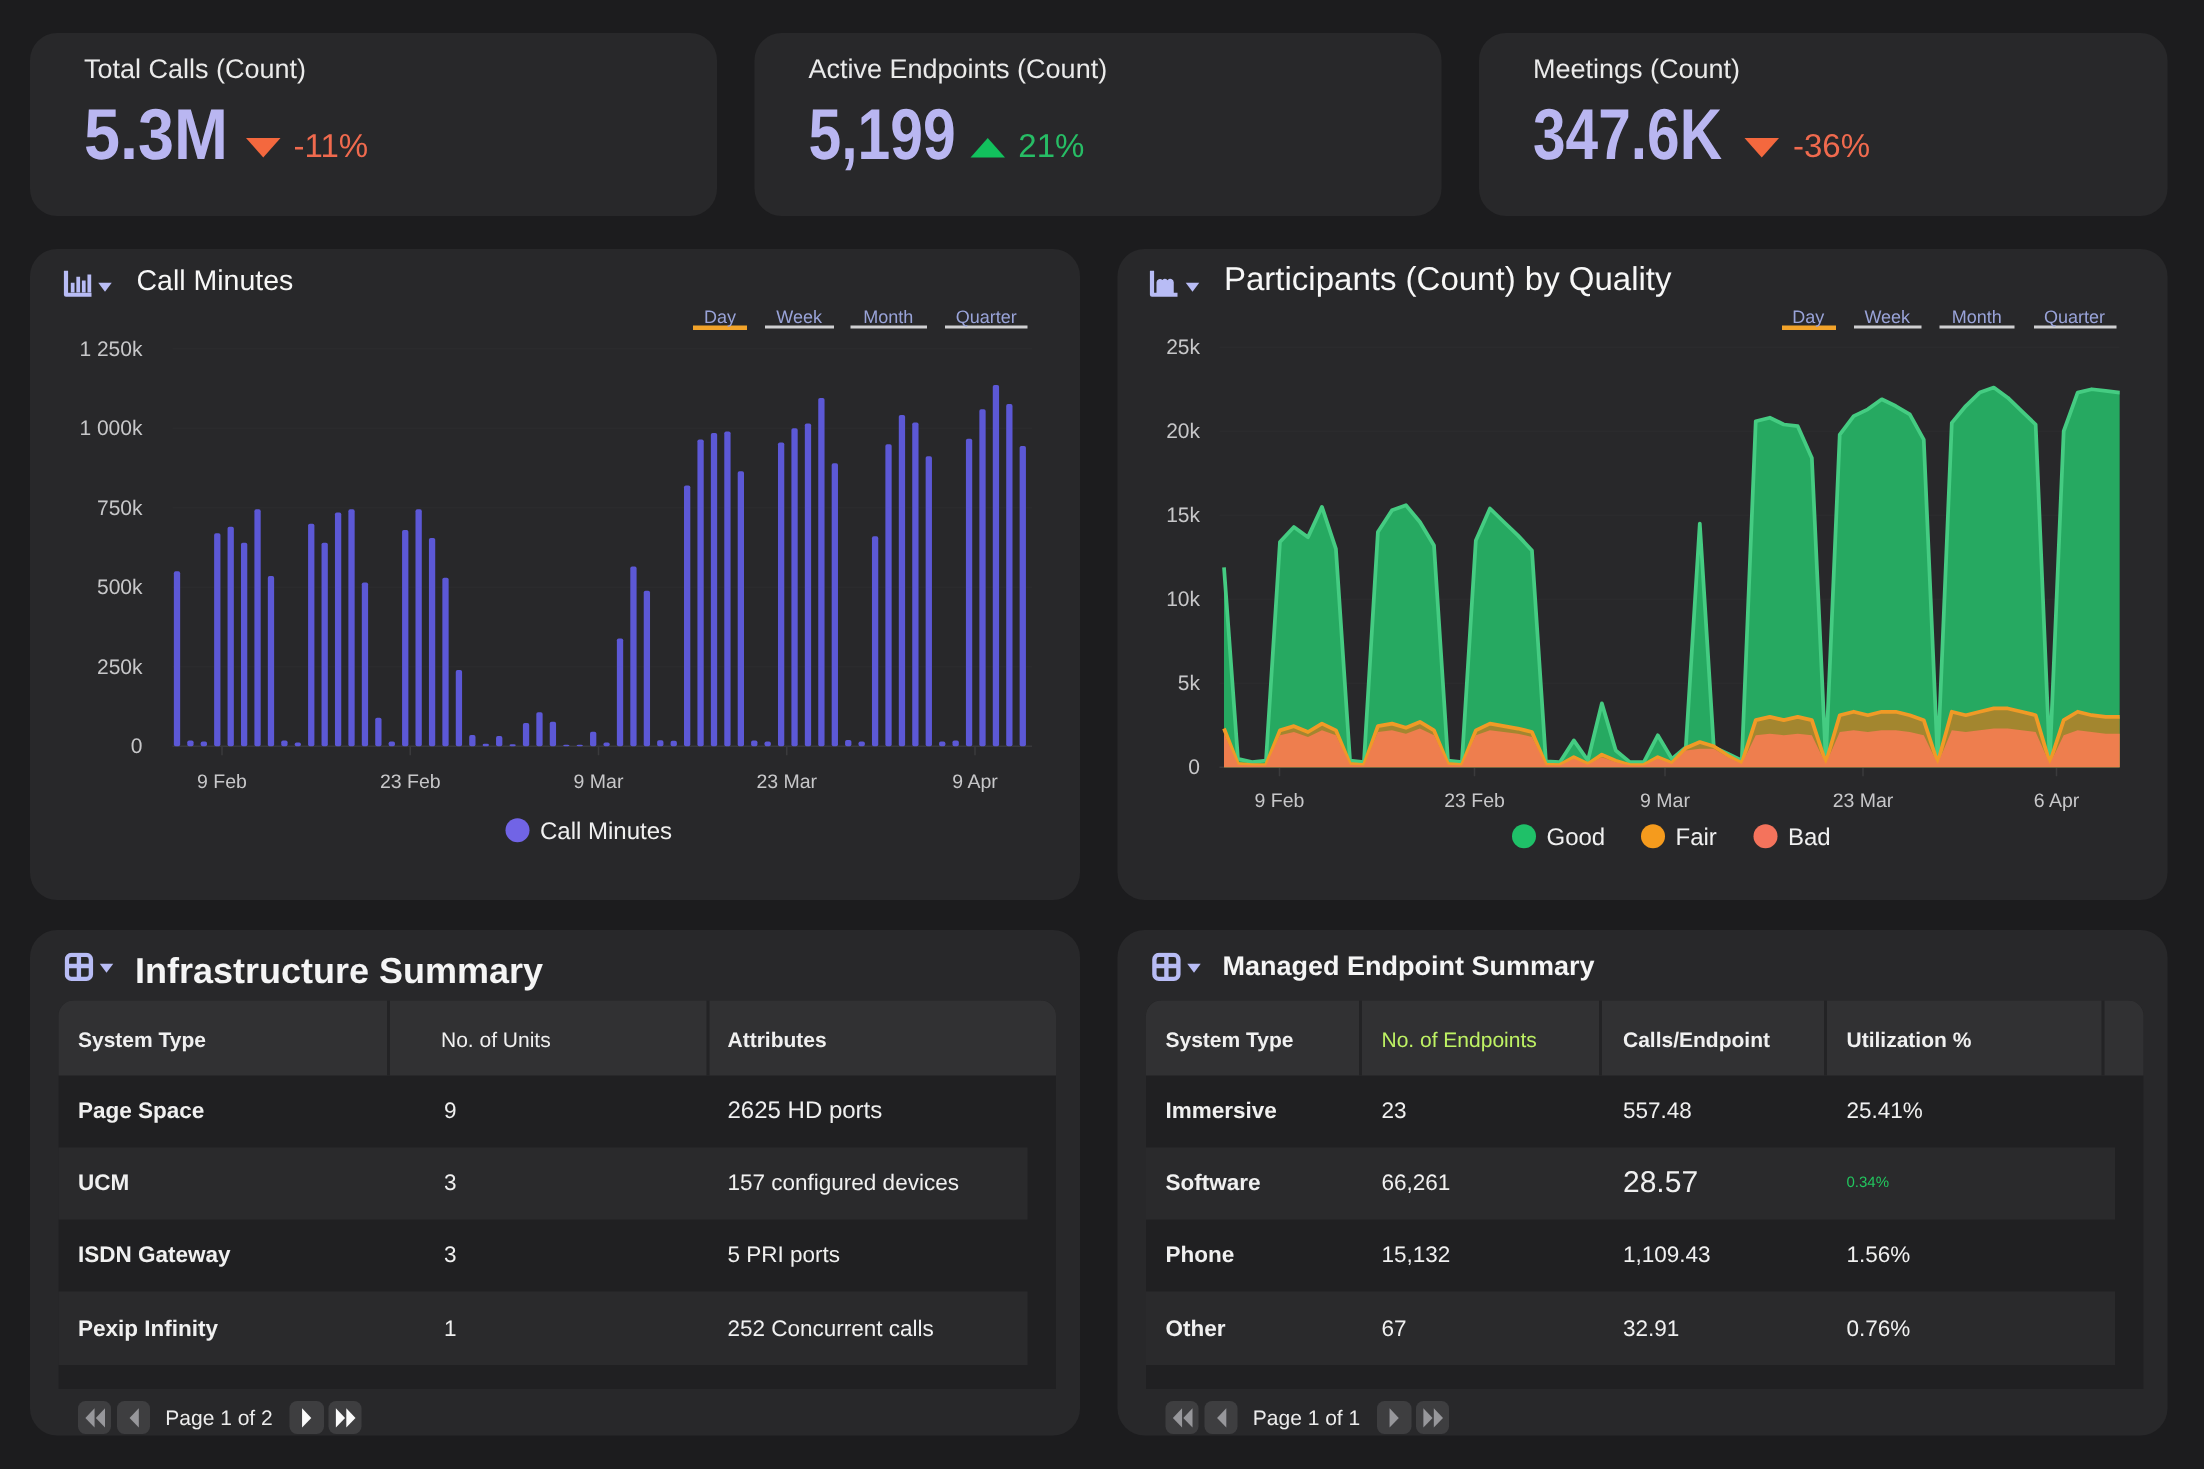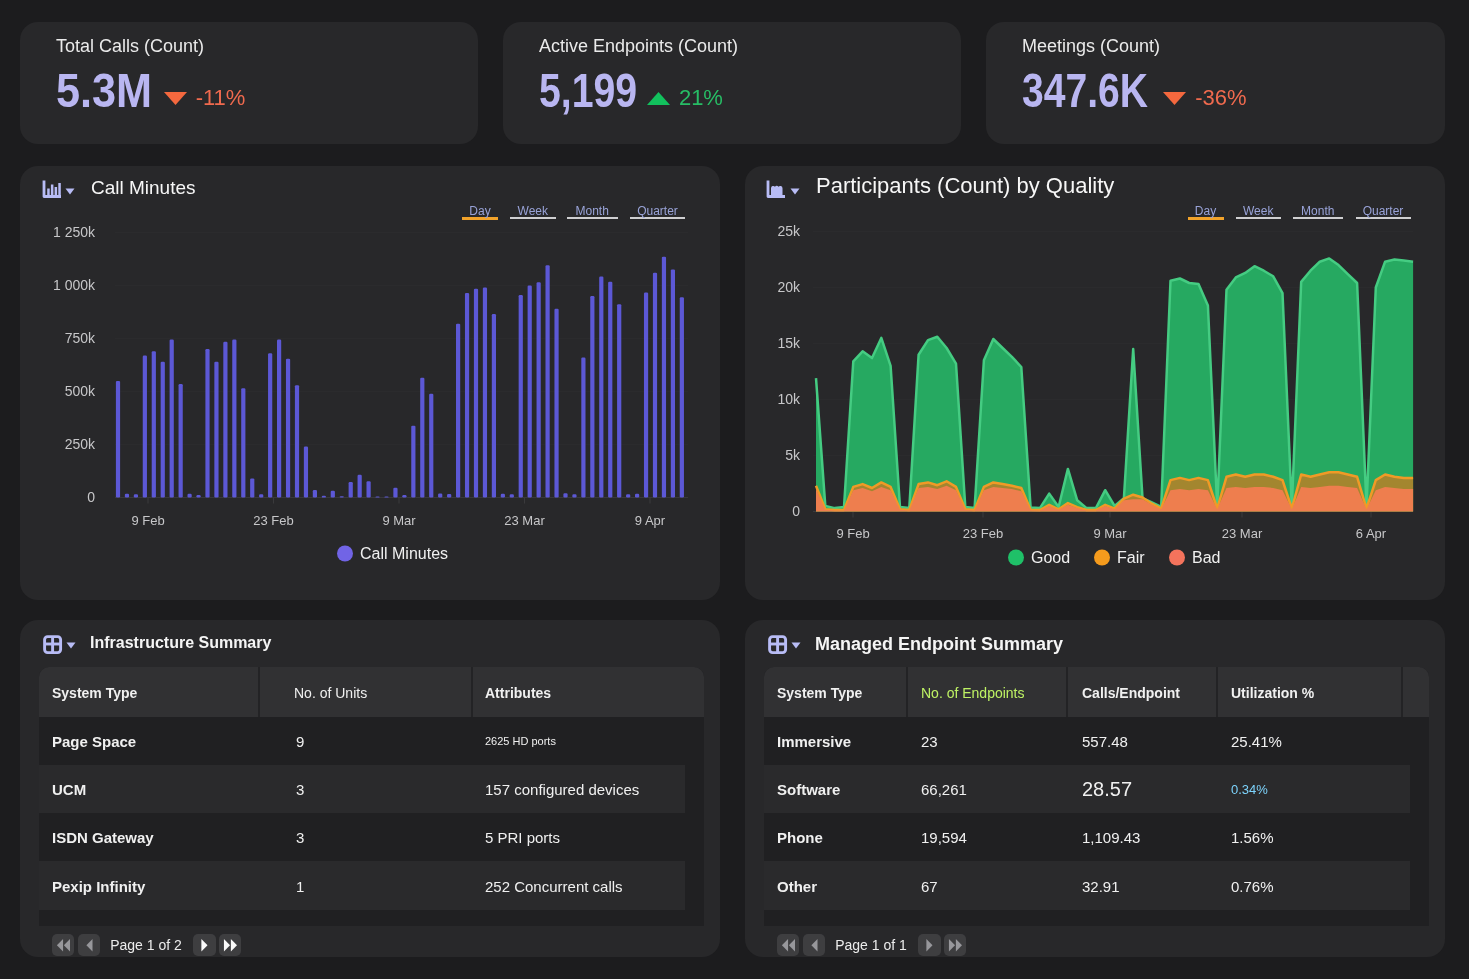--- a/index.html
+++ b/index.html
@@ -198,33 +198,33 @@
 
 <div style="position:absolute;left:20px;top:620px;width:700px;height:337px;background:#28282a;border-radius:18px"></div>
 <svg style="position:absolute;left:43px;top:634.5px" width="20" height="20" viewBox="0 0 20 20">
 <rect x="1.6" y="1.6" width="16" height="16" rx="3" fill="none" stroke="#b8bcf5" stroke-width="2.9"></rect>
 <line x1="9.6" y1="2" x2="9.6" y2="17.6" stroke="#b8bcf5" stroke-width="2.9"></line>
 <line x1="2" y1="9" x2="17.2" y2="9" stroke="#b8bcf5" stroke-width="2.9"></line>
 </svg>
 <svg style="position:absolute;left:66px;top:642px" width="10" height="7" viewBox="0 0 10 7">
     <path d="M0.5 0.5 L9.5 0.5 L5 6.5 Z" fill="#b8bcf5"></path>
   </svg>
-<div style="position:absolute;left:90px;top:633.8px;font-size:16px;font-weight:700;color:#f5f5f5">Infrastructure Summary</div>
+<div style="position:absolute;left:90px;top:633.8px;font-size:24px;font-weight:700;color:#f5f5f5">Infrastructure Summary</div>
 <div style="position:absolute;left:39px;top:667px;width:664.5px;height:258.5px;background:#202022;border-radius:10px 10px 0 0"></div>
 <div style="position:absolute;left:39px;top:667px;width:664.5px;height:49.5px;background:#313133;border-radius:10px 10px 0 0"></div>
 <div style="position:absolute;left:258px;top:667px;width:2px;height:49.5px;background:#232325"></div>
 <div style="position:absolute;left:470.5px;top:667px;width:2px;height:49.5px;background:#232325"></div>
 <div style="position:absolute;left:52px;top:685px;font-size:14px;font-weight:700;color:#f0f0f0">System Type</div>
 <div style="position:absolute;left:294px;top:685px;font-size:14px;font-weight:400;color:#f0f0f0">No. of Units</div>
 <div style="position:absolute;left:485px;top:685px;font-size:14px;font-weight:700;color:#f0f0f0">Attributes</div>
 <div style="position:absolute;left:39px;top:764.8px;width:645.5px;height:48.3px;background:#2a2a2c"></div>
 <div style="position:absolute;left:39px;top:861.4px;width:645.5px;height:48.3px;background:#2a2a2c"></div>
 <div style="position:absolute;left:52px;top:740.6px;transform:translateY(-50%);font-weight:700;font-size:15px;color:#f0f0f0;white-space:nowrap">Page Space</div>
 <div style="position:absolute;left:296px;top:740.6px;transform:translateY(-50%);font-size:15px;color:#f0f0f0;white-space:nowrap">9</div>
-<div style="position:absolute;left:485px;top:740.6px;transform:translateY(-50%);font-size:11px;color:#f0f0f0;white-space:nowrap">2625 HD ports</div>
+<div style="position:absolute;left:485px;top:740.6px;transform:translateY(-50%);font-size:16px;color:#f0f0f0;white-space:nowrap">2625 HD ports</div>
 <div style="position:absolute;left:52px;top:788.9px;transform:translateY(-50%);font-weight:700;font-size:15px;color:#f0f0f0;white-space:nowrap">UCM</div>
 <div style="position:absolute;left:296px;top:788.9px;transform:translateY(-50%);font-size:15px;color:#f0f0f0;white-space:nowrap">3</div>
 <div style="position:absolute;left:485px;top:788.9px;transform:translateY(-50%);font-size:15px;color:#f0f0f0;white-space:nowrap">157 configured devices</div>
 <div style="position:absolute;left:52px;top:837.2px;transform:translateY(-50%);font-weight:700;font-size:15px;color:#f0f0f0;white-space:nowrap">ISDN Gateway</div>
 <div style="position:absolute;left:296px;top:837.2px;transform:translateY(-50%);font-size:15px;color:#f0f0f0;white-space:nowrap">3</div>
 <div style="position:absolute;left:485px;top:837.2px;transform:translateY(-50%);font-size:15px;color:#f0f0f0;white-space:nowrap">5 PRI ports</div>
 <div style="position:absolute;left:52px;top:885.5px;transform:translateY(-50%);font-weight:700;font-size:15px;color:#f0f0f0;white-space:nowrap">Pexip Infinity</div>
 <div style="position:absolute;left:296px;top:885.5px;transform:translateY(-50%);font-size:15px;color:#f0f0f0;white-space:nowrap">1</div>
 <div style="position:absolute;left:485px;top:885.5px;transform:translateY(-50%);font-size:15px;color:#f0f0f0;white-space:nowrap">252 Concurrent calls</div>
 <div style="position:absolute;left:51.5px;top:933.5px;width:22.5px;height:22.5px;background:#3e3e40;border-radius:5px"><svg width="22.5" height="22.5" viewBox="0 0 22 22">
@@ -264,23 +264,23 @@
 <div style="position:absolute;left:1231px;top:685px;font-size:14px;font-weight:700;color:#f0f0f0">Utilization %</div>
 <div style="position:absolute;left:764px;top:764.8px;width:645.5px;height:48.3px;background:#2a2a2c"></div>
 <div style="position:absolute;left:764px;top:861.4px;width:645.5px;height:48.3px;background:#2a2a2c"></div>
 <div style="position:absolute;left:777px;top:740.6px;transform:translateY(-50%);font-weight:700;font-size:15px;color:#f0f0f0;white-space:nowrap">Immersive</div>
 <div style="position:absolute;left:921px;top:740.6px;transform:translateY(-50%);font-size:15px;color:#f0f0f0;white-space:nowrap">23</div>
 <div style="position:absolute;left:1082px;top:740.6px;transform:translateY(-50%);font-size:15px;color:#f0f0f0;white-space:nowrap">557.48</div>
 <div style="position:absolute;left:1231px;top:740.6px;transform:translateY(-50%);font-size:15px;color:#f0f0f0;white-space:nowrap">25.41%</div>
 <div style="position:absolute;left:777px;top:788.9px;transform:translateY(-50%);font-weight:700;font-size:15px;color:#f0f0f0;white-space:nowrap">Software</div>
 <div style="position:absolute;left:921px;top:788.9px;transform:translateY(-50%);font-size:15px;color:#f0f0f0;white-space:nowrap">66,261</div>
 <div style="position:absolute;left:1082px;top:788.9px;transform:translateY(-50%);font-size:20px;color:#f0f0f0;white-space:nowrap">28.57</div>
-<div style="position:absolute;left:1231px;top:788.9px;transform:translateY(-50%);font-size:13px;color:#7dd3fc;white-space:nowrap">0.34%</div>
+<div style="position:absolute;left:1231px;top:788.9px;transform:translateY(-50%);font-size:10px;color:#22c55e;white-space:nowrap">0.34%</div>
 <div style="position:absolute;left:777px;top:837.2px;transform:translateY(-50%);font-weight:700;font-size:15px;color:#f0f0f0;white-space:nowrap">Phone</div>
-<div style="position:absolute;left:921px;top:837.2px;transform:translateY(-50%);font-size:15px;color:#f0f0f0;white-space:nowrap">19,594</div>
+<div style="position:absolute;left:921px;top:837.2px;transform:translateY(-50%);font-size:15px;color:#f0f0f0;white-space:nowrap">15,132</div>
 <div style="position:absolute;left:1082px;top:837.2px;transform:translateY(-50%);font-size:15px;color:#f0f0f0;white-space:nowrap">1,109.43</div>
 <div style="position:absolute;left:1231px;top:837.2px;transform:translateY(-50%);font-size:15px;color:#f0f0f0;white-space:nowrap">1.56%</div>
 <div style="position:absolute;left:777px;top:885.5px;transform:translateY(-50%);font-weight:700;font-size:15px;color:#f0f0f0;white-space:nowrap">Other</div>
 <div style="position:absolute;left:921px;top:885.5px;transform:translateY(-50%);font-size:15px;color:#f0f0f0;white-space:nowrap">67</div>
 <div style="position:absolute;left:1082px;top:885.5px;transform:translateY(-50%);font-size:15px;color:#f0f0f0;white-space:nowrap">32.91</div>
 <div style="position:absolute;left:1231px;top:885.5px;transform:translateY(-50%);font-size:15px;color:#f0f0f0;white-space:nowrap">0.76%</div>
 <div style="position:absolute;left:776.5px;top:933.5px;width:22.5px;height:22.5px;background:#3e3e40;border-radius:5px"><svg width="22.5" height="22.5" viewBox="0 0 22 22">
       <path d="M10.8 4.8 L4.8 11 L10.8 17.2 Z" fill="#97979b"></path>
       <path d="M17.6 4.8 L11.6 11 L17.6 17.2 Z" fill="#97979b"></path>
     </svg></div>

